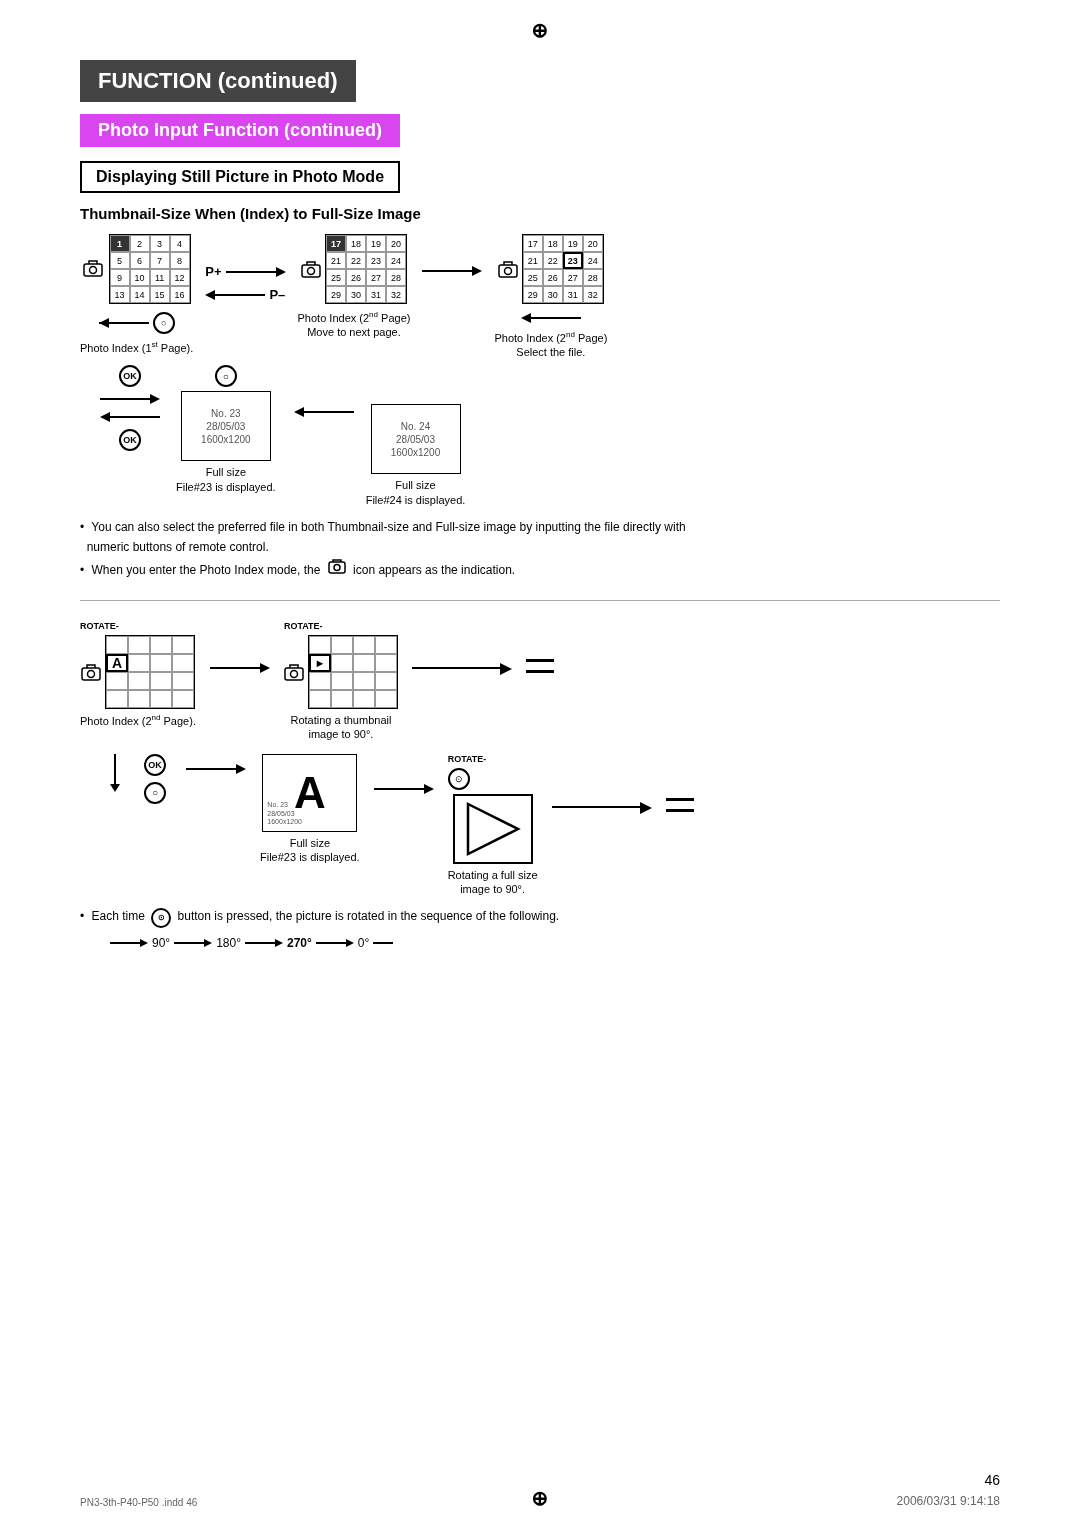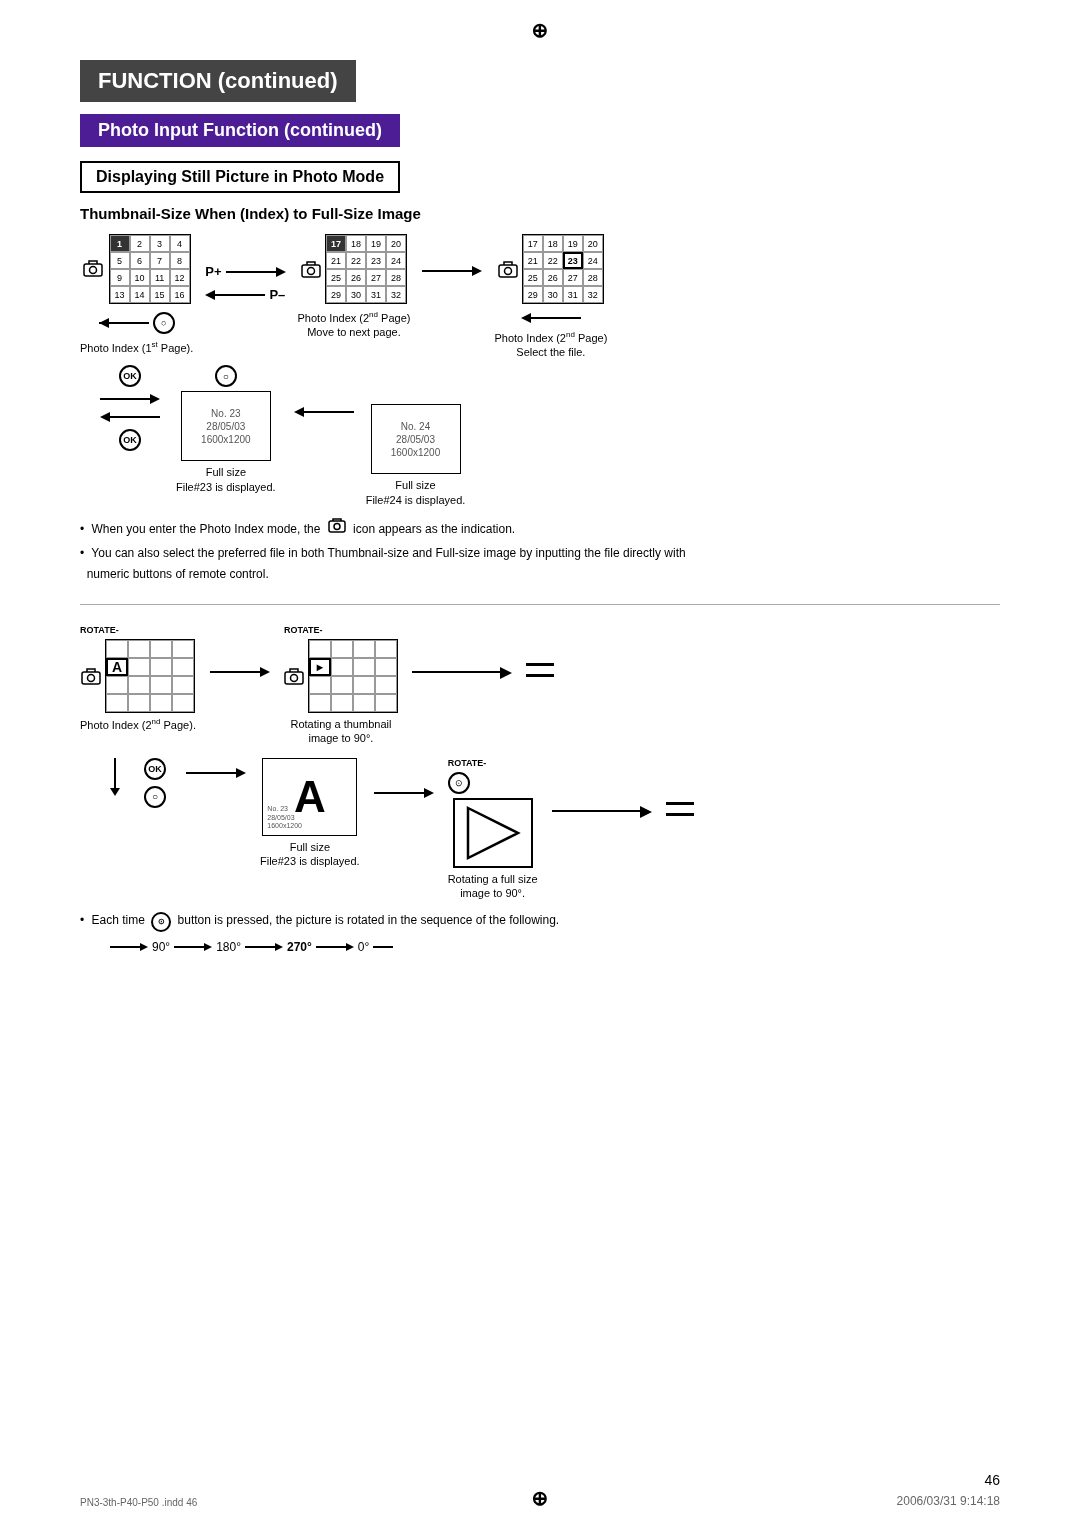--- a/index.html
+++ b/index.html
@@ -56,21 +56,21 @@
       background: #444;
       color: #fff;
       font-size: 22px;
       font-weight: bold;
       padding: 8px 18px;
       display: inline-block;
       margin-bottom: 12px;
     }
 
     .banner-sub {
-      background: #4c1d95;
+      background: #d946ef;
       color: #fff;
       font-size: 18px;
       font-weight: bold;
       padding: 6px 18px;
       display: inline-block;
       margin-bottom: 14px;
     }
 
     .section-heading {
       border: 2px solid #000;
@@ -425,37 +425,37 @@
           <div>1600x1200</div>
         </div>
       </div>
       <div class="caption">Full size<br>File#24 is displayed.</div>
     </div>
 
   </div>
 
   
   <div style="margin: 10px 0;">
+    <div style="font-size:12px; line-height:1.7;">
+      <span style="margin-right:4px;">•</span>
+      <span>You can also select the preferred file in both Thumbnail-size and Full-size image by inputting the file directly with</span>
+      <br>&nbsp;&nbsp;<span>numeric buttons of remote control.</span>
+    </div>
     <div style="font-size:12px; line-height:1.7; margin-bottom:4px;">
       <span style="margin-right:4px;">•</span>
       <span>When you enter the Photo Index mode, the </span>
       <span style="display:inline-block; margin: 0 4px;">
         <svg width="18" height="16" viewBox="0 0 18 16">
           <rect x="1" y="4" width="16" height="11" rx="2" fill="none" stroke="#000" stroke-width="1.5"></rect>
           <path d="M5 4 V2 H13 V4" fill="none" stroke="#000" stroke-width="1.5"></path>
           <circle cx="9" cy="9.5" r="3" fill="none" stroke="#000" stroke-width="1.5"></circle>
         </svg>
       </span>
       <span> icon appears as the indication.</span>
     </div>
-    <div style="font-size:12px; line-height:1.7;">
-      <span style="margin-right:4px;">•</span>
-      <span>You can also select the preferred file in both Thumbnail-size and Full-size image by inputting the file directly with</span>
-      <br>&nbsp;&nbsp;<span>numeric buttons of remote control.</span>
-    </div>
   </div>
 
   
   <hr class="divider">
 
   
 
   
   <div style="display:flex; align-items:flex-start; gap:14px; margin: 12px 0;">
 

